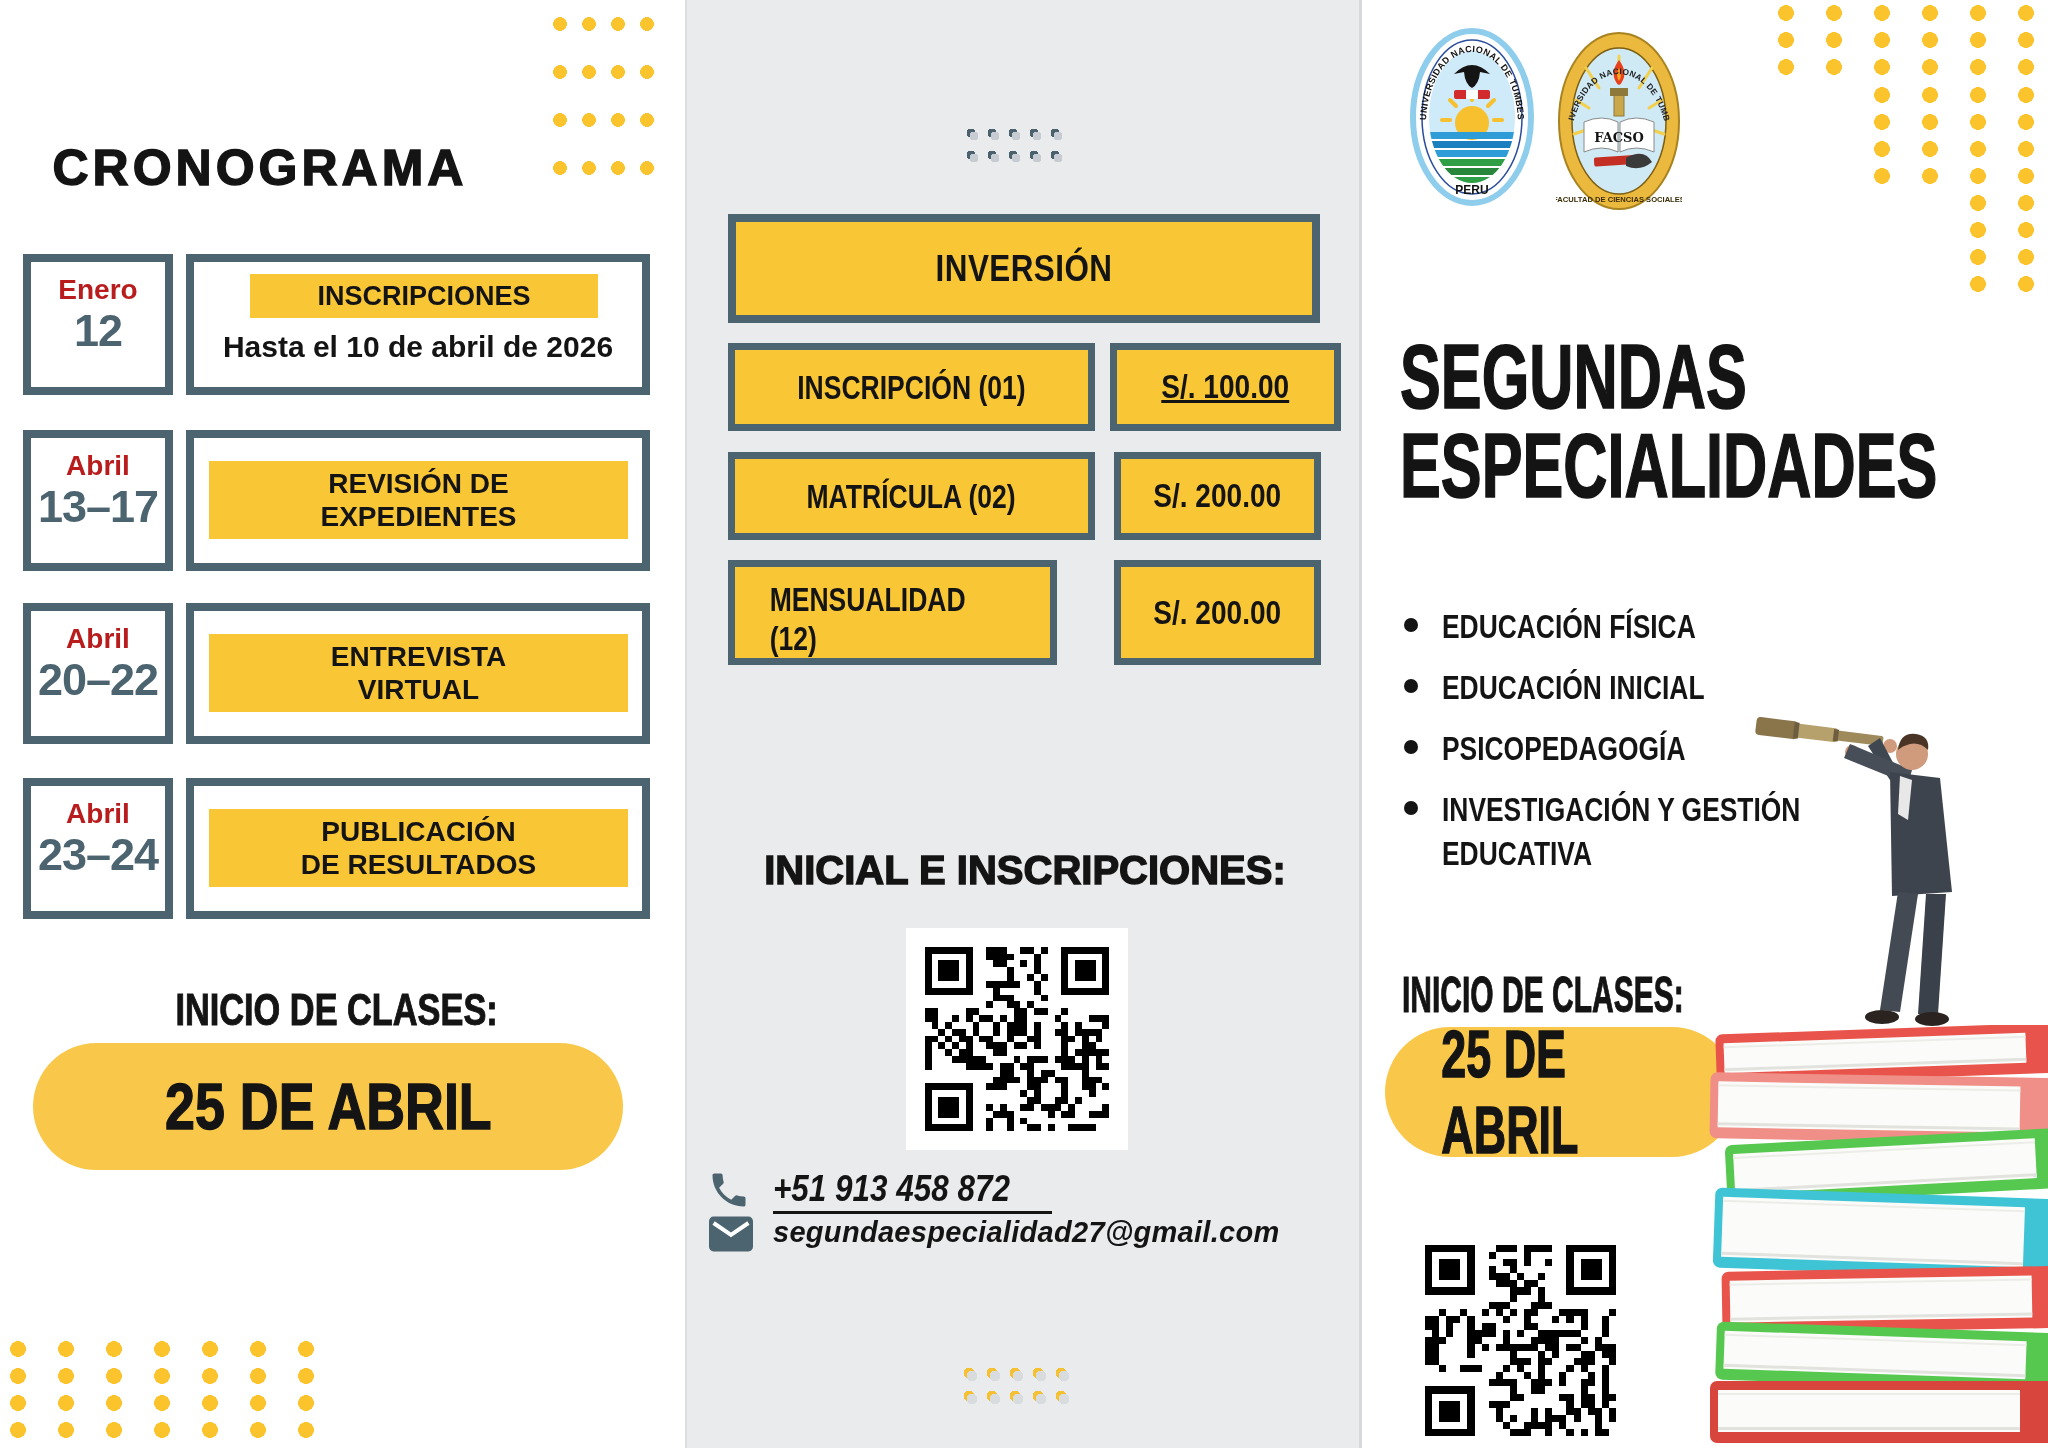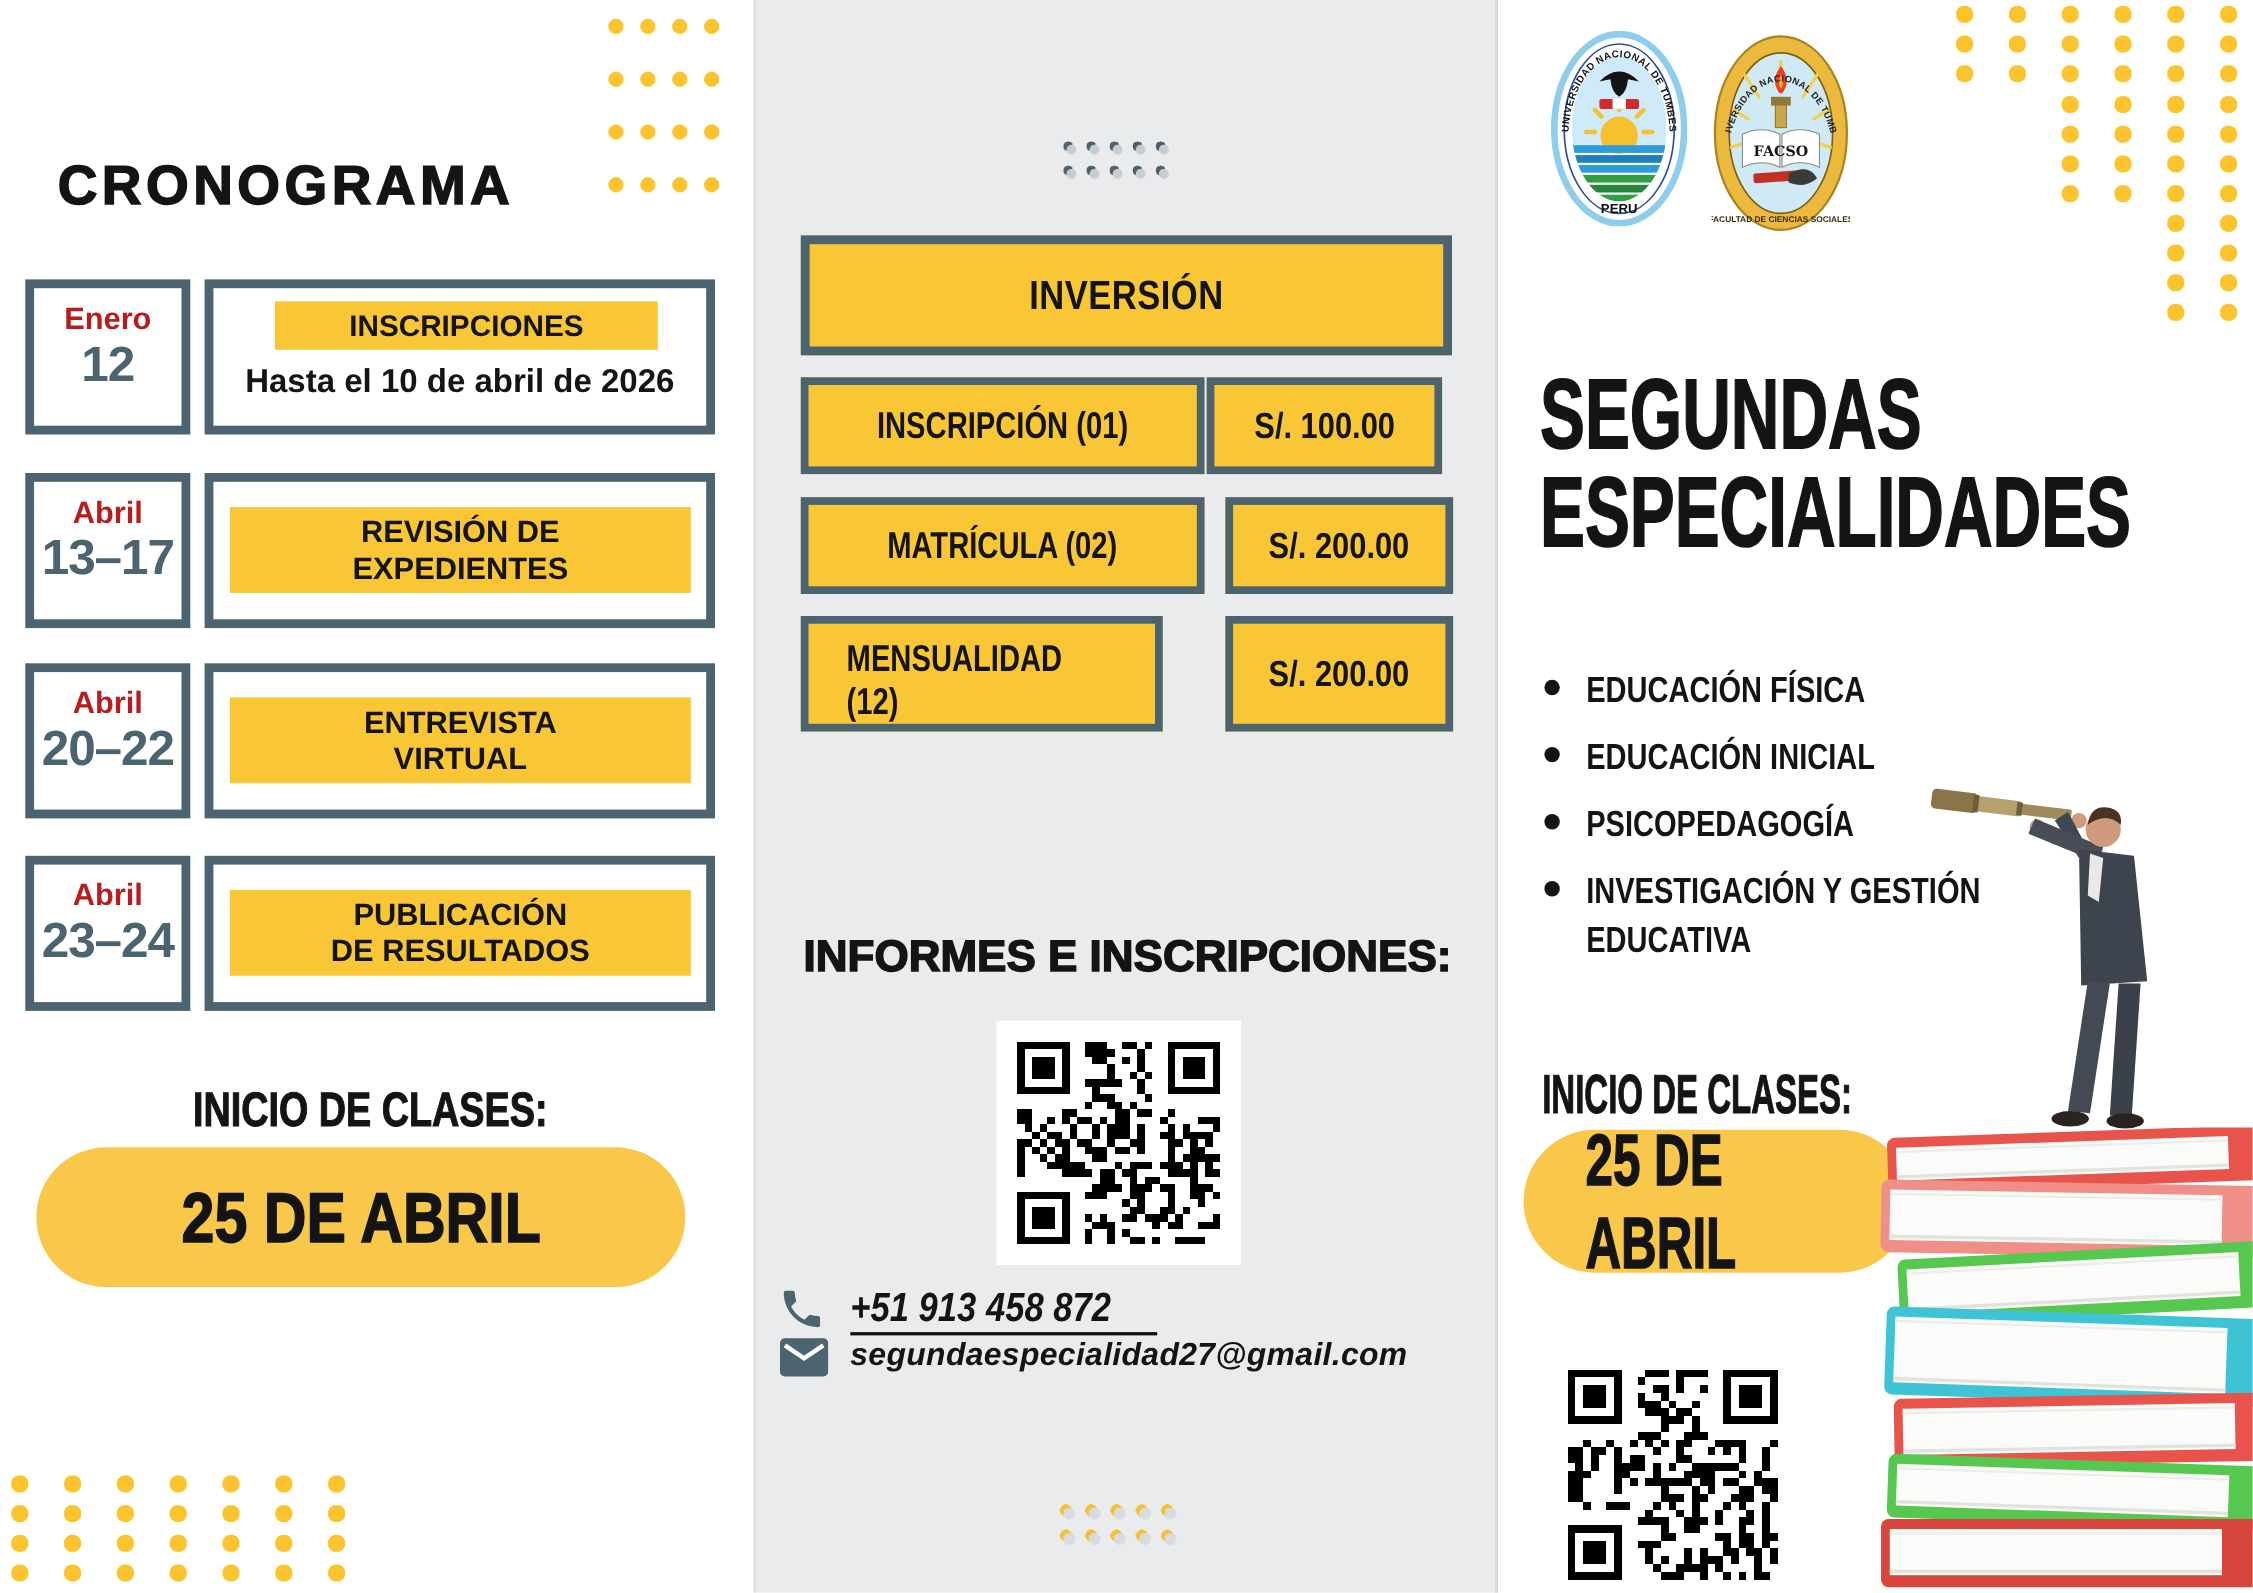--- a/index.html
+++ b/index.html
@@ -152,39 +152,39 @@
 <section class="panel panel-mid">
   <div class="dots dots-slate-sm" style="left:275px;top:122px;width:108px;height:46px;"></div>
 
   <div class="box-slate abs" style="left:43px;top:214px;width:592px;height:109px;border-width:8px;">
     <span class="cx" style="--sx:.85;font-size:37px;letter-spacing:.5px;">INVERSIÓN</span>
   </div>
 
   <div class="box-slate abs" style="left:43px;top:343px;width:367px;height:88px;">
     <span class="cx" style="--sx:.78;font-size:34px;">INSCRIPCIÓN (01)</span>
   </div>
-  <div class="box-slate abs" style="left:412px;top:343px;width:214px;height:88px;">
+  <div class="box-slate abs" style="left:425px;top:343px;width:231px;height:88px;text-decoration:underline;">
     <span class="cx" style="--sx:.85;font-size:33px;">S/. 100.00</span>
   </div>
 
   <div class="box-slate abs" style="left:43px;top:452px;width:367px;height:88px;">
     <span class="cx" style="--sx:.78;font-size:34px;">MATRÍCULA (02)</span>
   </div>
   <div class="box-slate abs" style="left:429px;top:452px;width:207px;height:88px;">
     <span class="cx" style="--sx:.85;font-size:33px;">S/. 200.00</span>
   </div>
 
   <div class="box-slate abs" style="left:43px;top:560px;width:329px;height:105px;align-items:flex-end;">
     <span class="cx" style="--sx:.78;font-size:34px;">MENSUALIDAD (12)</span>
   </div>
   <div class="box-slate abs" style="left:429px;top:560px;width:207px;height:105px;">
     <span class="cx" style="--sx:.85;font-size:33px;">S/. 200.00</span>
   </div>
 
-  <div class="abs heavy" style="left:20px;top:848px;width:640px;text-align:center;font-size:40px;"><span>INFORMES E INSCRIPCIONES:</span></div>
+  <div class="abs heavy" style="left:20px;top:848px;width:640px;text-align:center;font-size:40px;"><span>INICIAL E INSCRIPCIONES:</span></div>
 
   <div class="qr abs" id="qr1" style="left:221px;top:928px;width:222px;height:222px;padding:0;box-sizing:border-box;border:12px solid #fff;">
       <svg viewBox="-1 -1 29 29" shape-rendering="crispEdges" style="background:#fff">
         <rect x="9" y="0" width="1" height="1" fill="#000"></rect>
         <rect x="10" y="0" width="1" height="1" fill="#000"></rect>
         <rect x="11" y="0" width="1" height="1" fill="#000"></rect>
         <rect x="14" y="0" width="1" height="1" fill="#000"></rect>
         <rect x="15" y="0" width="1" height="1" fill="#000"></rect>
         <rect x="17" y="0" width="1" height="1" fill="#000"></rect>
         <rect x="9" y="1" width="1" height="1" fill="#000"></rect>

